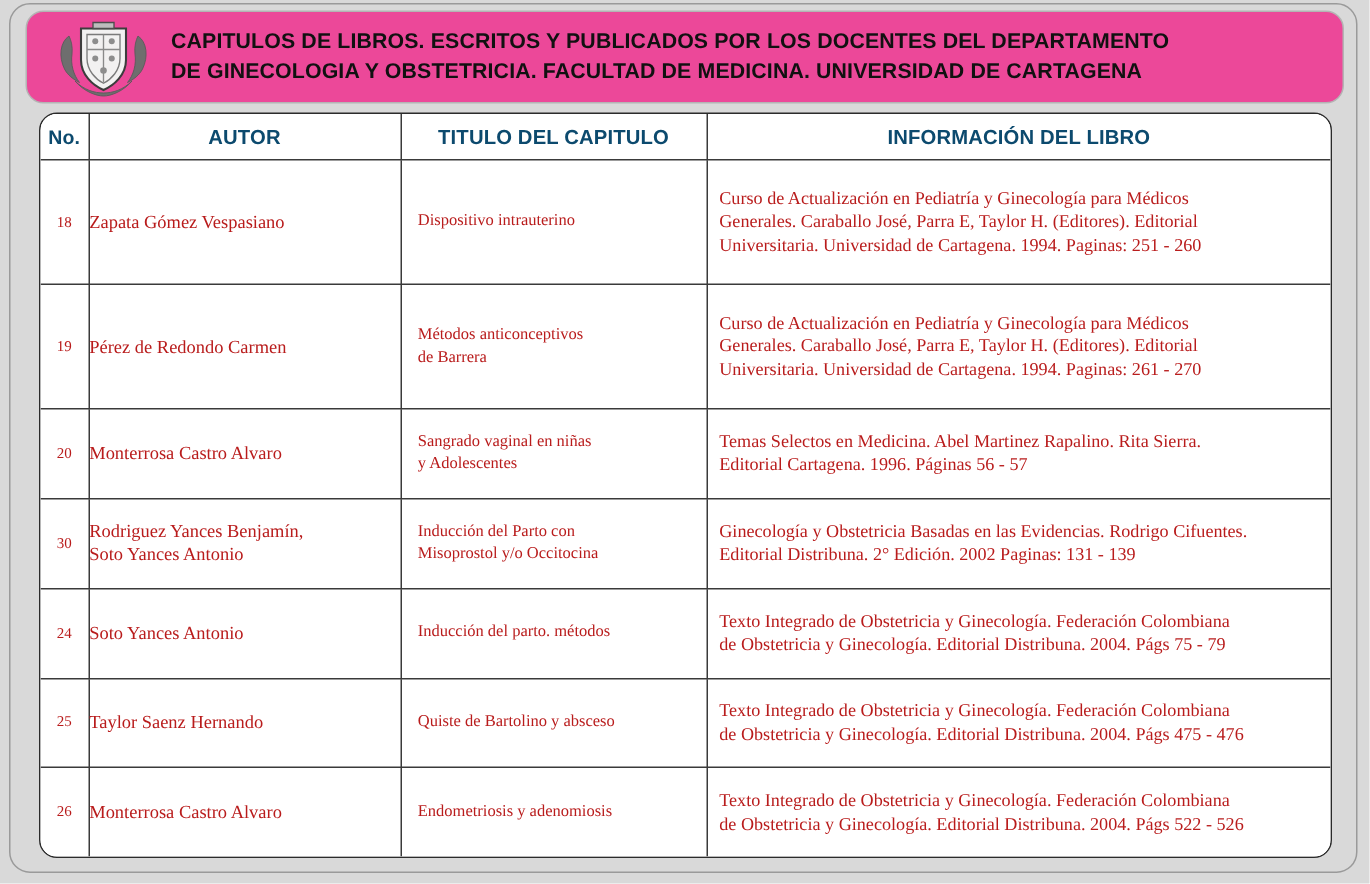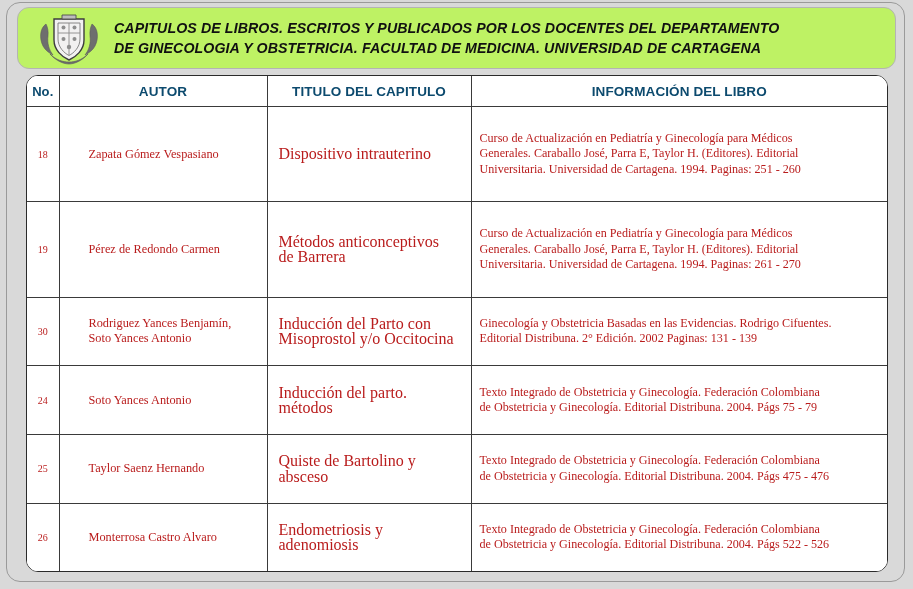--- a/index.html
+++ b/index.html
@@ -28,27 +28,26 @@
   }
 
   
   #title-banner {
     position: absolute;
     left: 10px;
     top: 4px;
     width: 879px;
     height: 62px;
     box-sizing: border-box;
-    background: #bef264;
+    background: #ec4899;
     border: 1px solid #b4b4b4;
     border-radius: 12px;
     display: flex;
     align-items: center;
     overflow: hidden;
-    font-style: italic;
   }
   #crest {
     flex: 0 0 auto;
     width: 74px;
     height: 60px;
     margin-left: 14px;
     display: flex;
     align-items: center;
     justify-content: center;
   }
@@ -126,25 +125,25 @@
   }
   td.cell-no {
     text-align: center;
     font-size: 10px;
     padding: 4px 1px;
   }
   td.cell-autor {
     text-align: left;
     font-size: 12.3px;
     line-height: 15px;
-    padding-left: 29px;
+    padding-left: 0;
   }
   td.cell-titulo {
     text-align: left;
-    font-size: 16px;
+    font-size: 11px;
     line-height: 15.5px;
     padding-left: 11px;
   }
   td.cell-info {
     text-align: left;
     font-size: 12.1px;
     line-height: 15.5px;
     padding-left: 8px;
     padding-right: 5px;
   }
@@ -209,20 +208,28 @@
         <tr>
           <td class="cell-no">19</td>
           <td class="cell-autor multi">Pérez de Redondo Carmen</td>
           <td class="cell-titulo multi">Métodos anticonceptivos
 de Barrera</td>
           <td class="cell-info multi">Curso de Actualización en Pediatría y Ginecología para Médicos
 Generales. Caraballo José, Parra E, Taylor H. (Editores). Editorial
 Universitaria. Universidad de Cartagena. 1994. Paginas: 261 - 270</td>
         </tr>
         <tr>
+          <td class="cell-no">20</td>
+          <td class="cell-autor multi">Monterrosa Castro Alvaro</td>
+          <td class="cell-titulo multi">Sangrado vaginal en niñas
+y Adolescentes</td>
+          <td class="cell-info multi">Temas Selectos en Medicina.  Abel Martinez Rapalino. Rita Sierra.
+Editorial Cartagena.  1996. Páginas 56 - 57</td>
+        </tr>
+        <tr>
           <td class="cell-no">30</td>
           <td class="cell-autor multi">Rodriguez Yances Benjamín,
 Soto Yances Antonio</td>
           <td class="cell-titulo multi">Inducción del Parto con
 Misoprostol y/o Occitocina</td>
           <td class="cell-info multi">Ginecología y Obstetricia Basadas en las Evidencias. Rodrigo Cifuentes.
 Editorial Distribuna. 2° Edición. 2002 Paginas: 131 - 139</td>
         </tr>
         <tr>
           <td class="cell-no">24</td>

